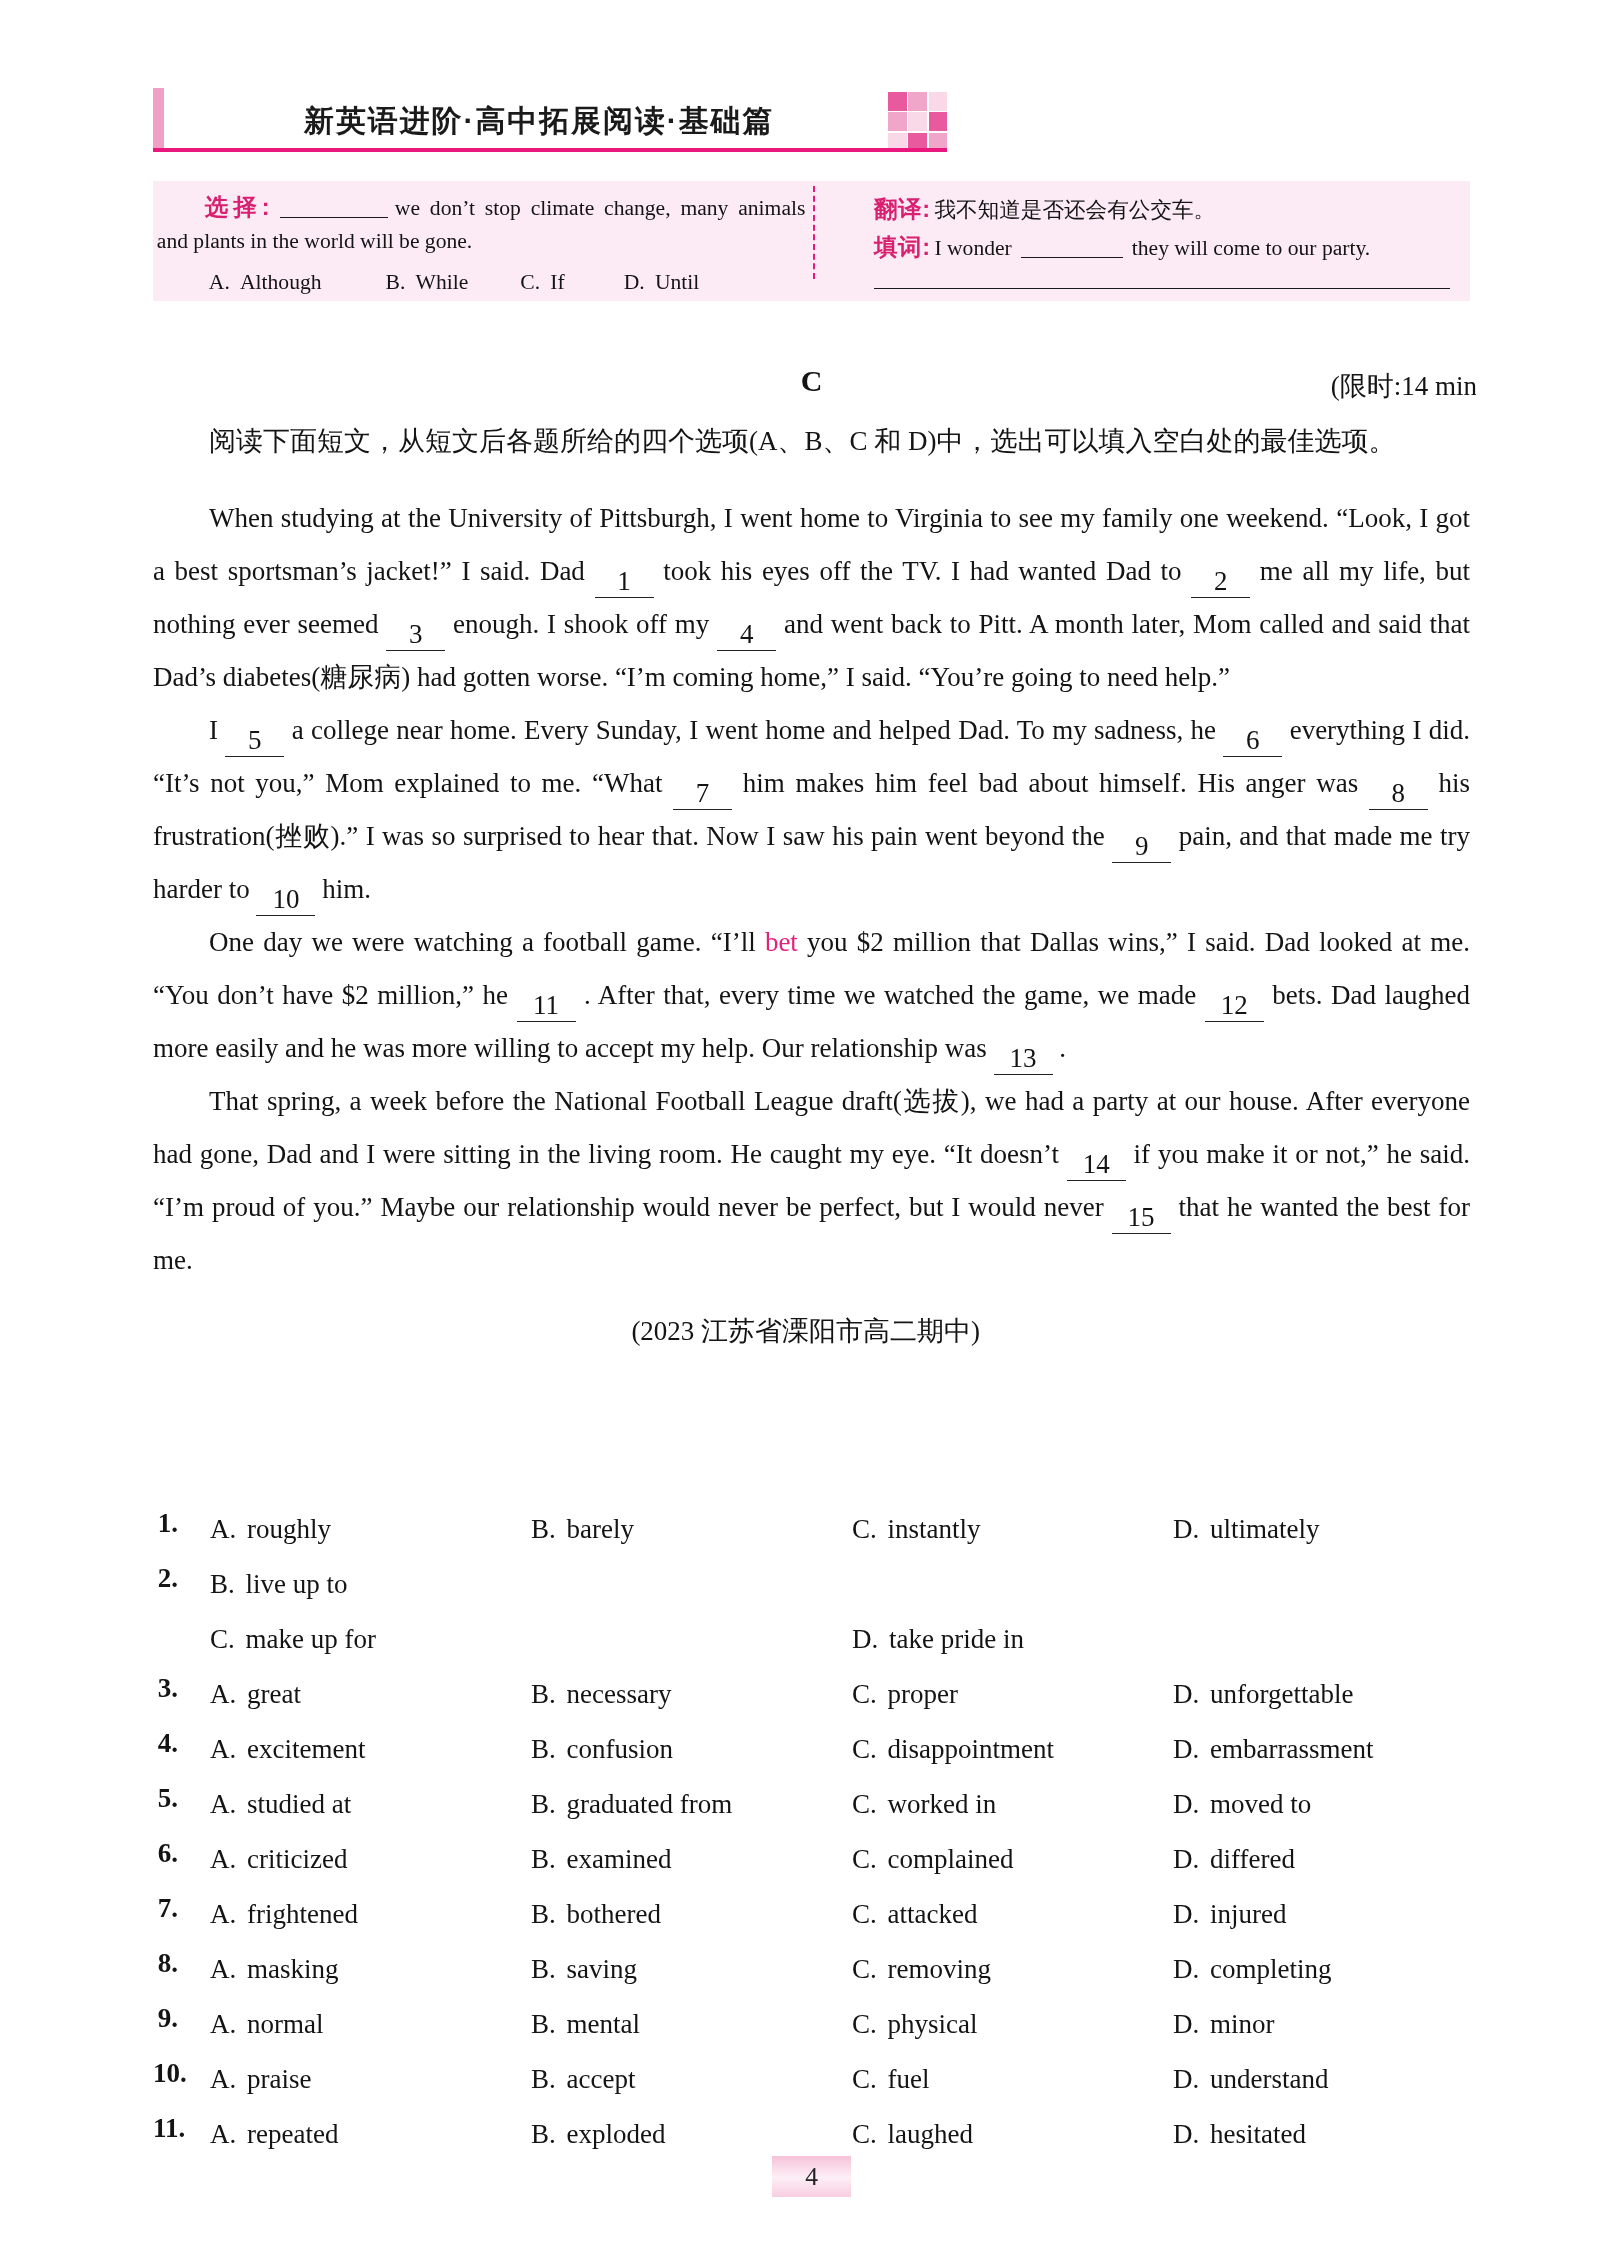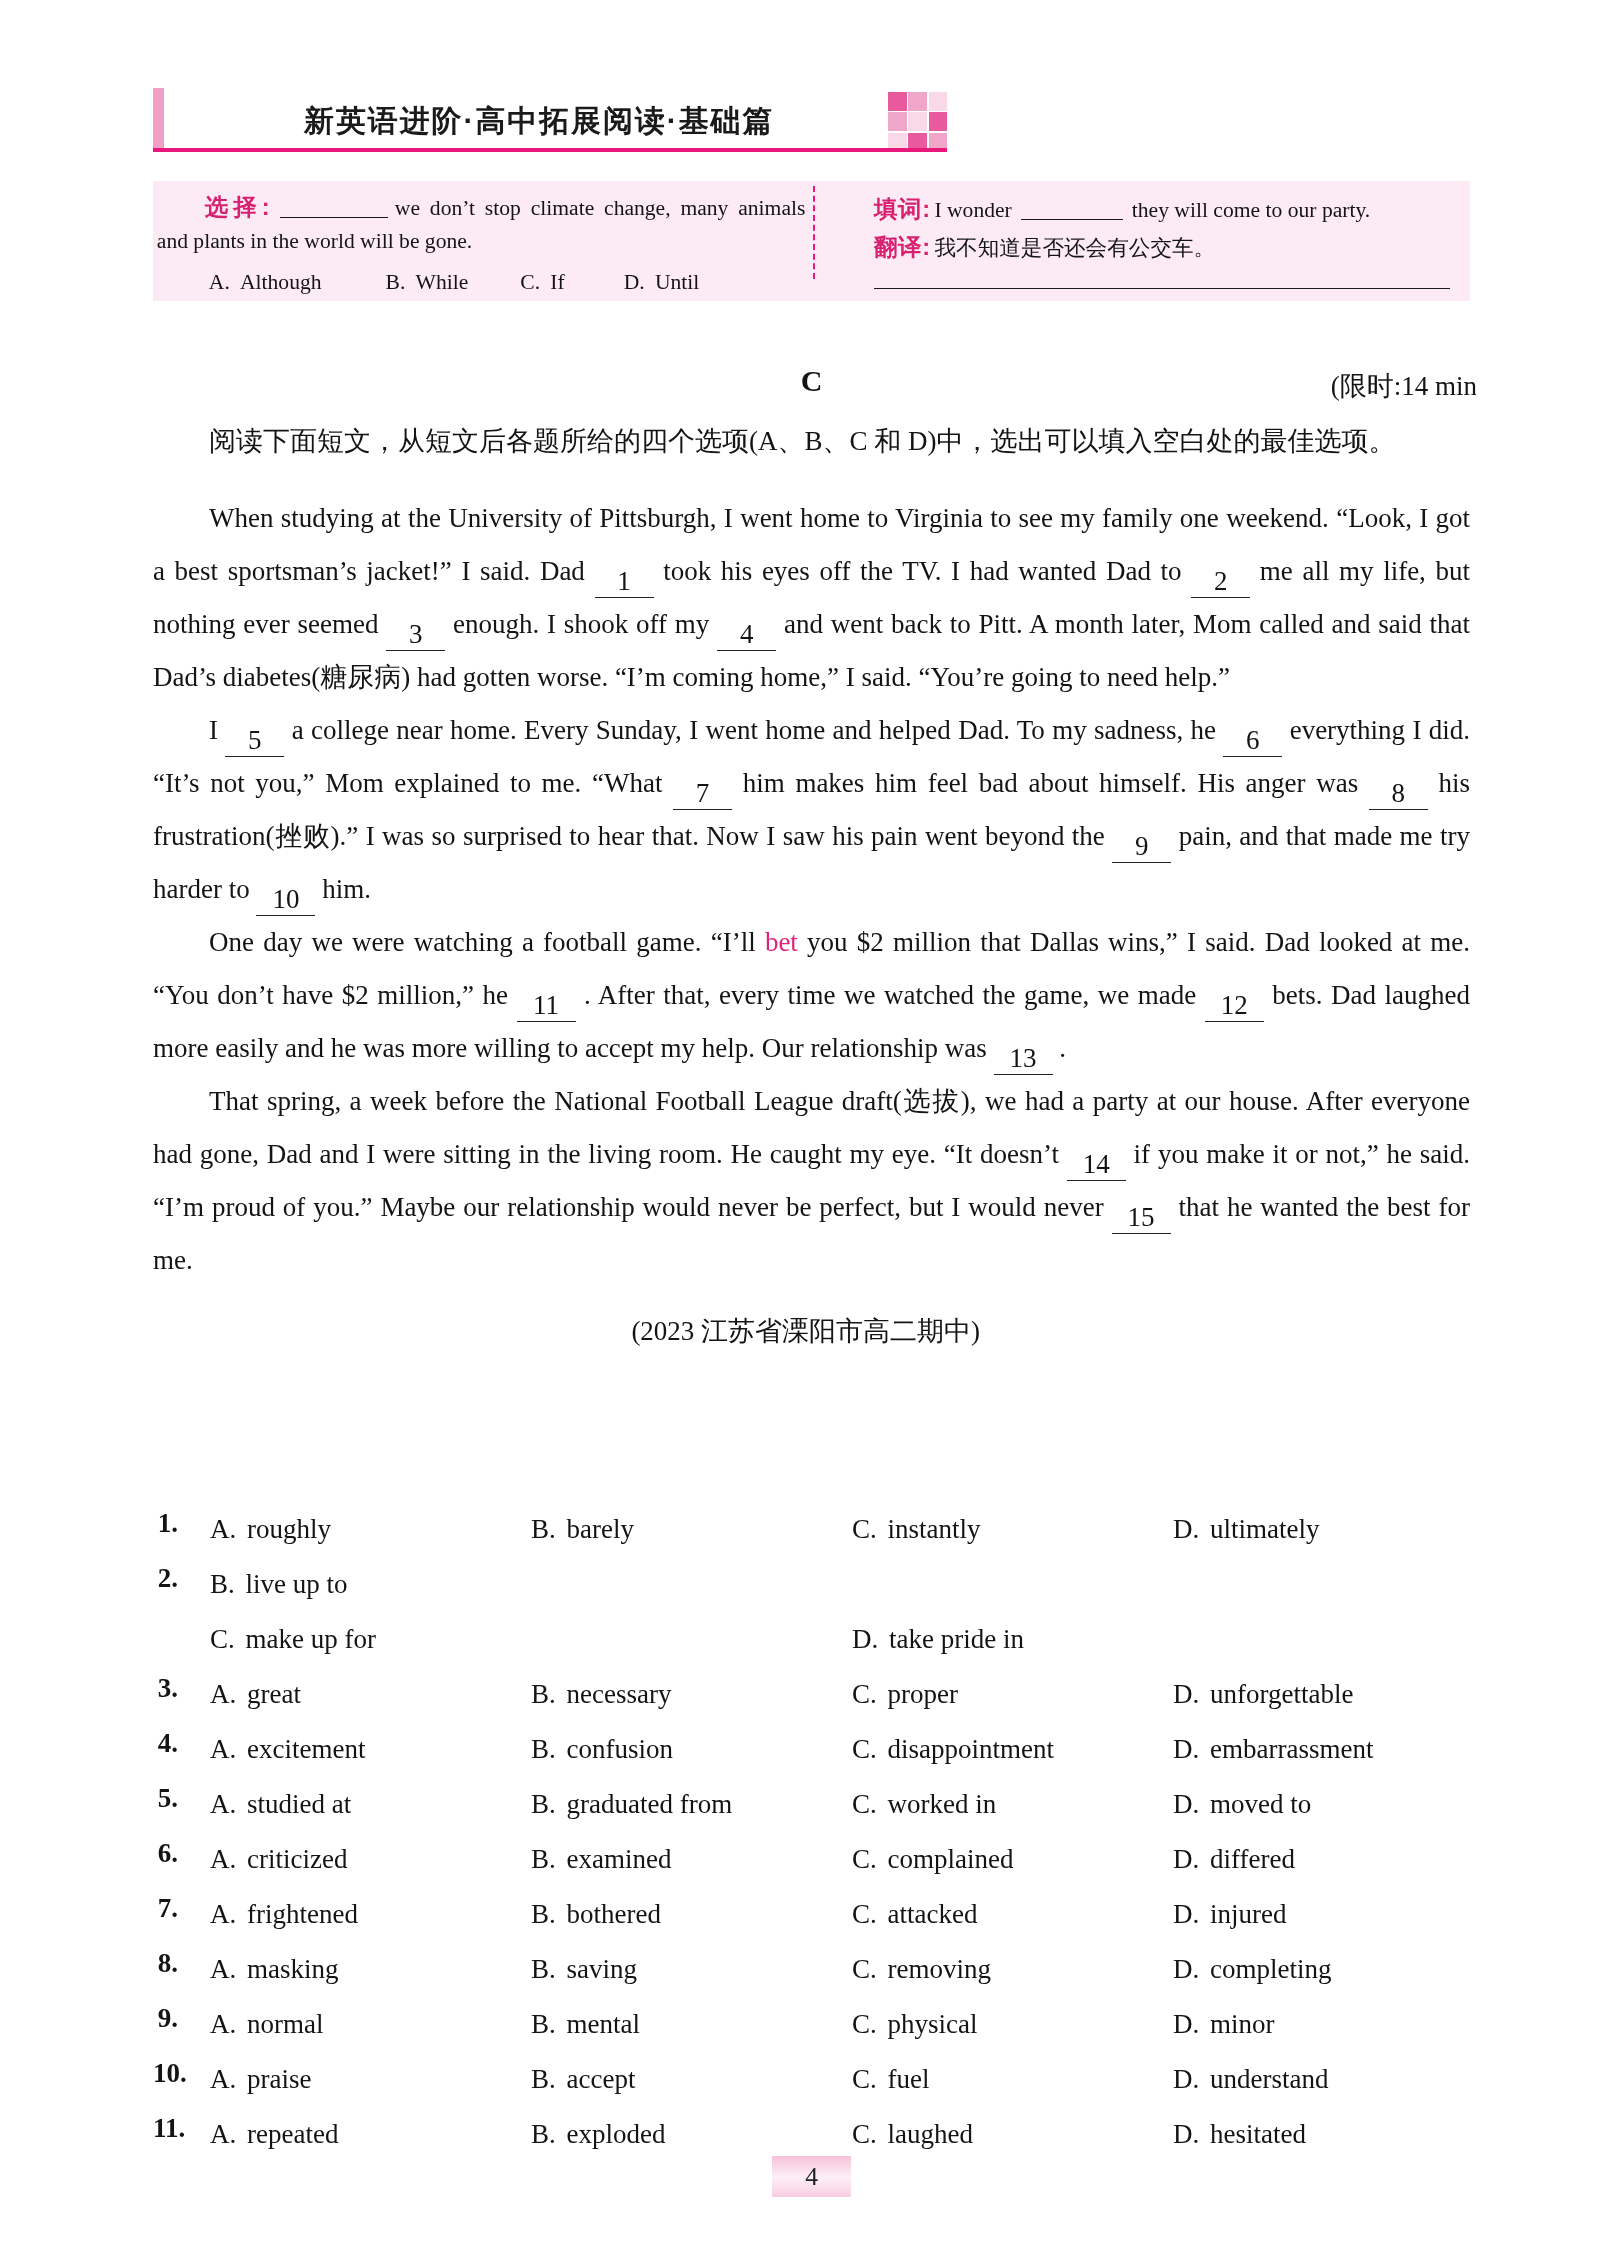--- a/index.html
+++ b/index.html
@@ -85,24 +85,24 @@
   <div class="hrule"></div>
 
   <section class="review">
     <div class="rleft">
       <span class="rlabel">选择:</span><span class="blankline w170"></span><span>we don’t stop climate change, many animals and plants in the world will be gone.</span>
       <div class="ropts" id="review-options"><span class="ropt" style="margin-left: 0px;"><span class="oletter">A.</span><span class="otext">Although</span></span><span class="ropt" style="margin-left: 64px;"><span class="oletter">B.</span><span class="otext">While</span></span><span class="ropt" style="margin-left: 52px;"><span class="oletter">C.</span><span class="otext">If</span></span><span class="ropt" style="margin-left: 59px;"><span class="oletter">D.</span><span class="otext">Until</span></span></div>
     </div>
     <div class="rdivider"></div>
     <div class="rright">
       <div>
+        <span class="rlabel">翻译:</span><span>我不知道是否还会有公交车。</span>
+      </div>
+      <div>
         <span class="rlabel">填词:</span><span>I wonder</span><span class="blankline w160"></span><span>they will come to our party.</span>
-      </div>
-      <div>
-        <span class="rlabel">翻译:</span><span>我不知道是否还会有公交车。</span>
       </div>
       <div class="answerline"></div>
     </div>
   </section>
 
   <div class="sechead">
     <span class="secletter">C</span>
     <span class="timelimit">(限时:14 min)</span>
   </div>
 

